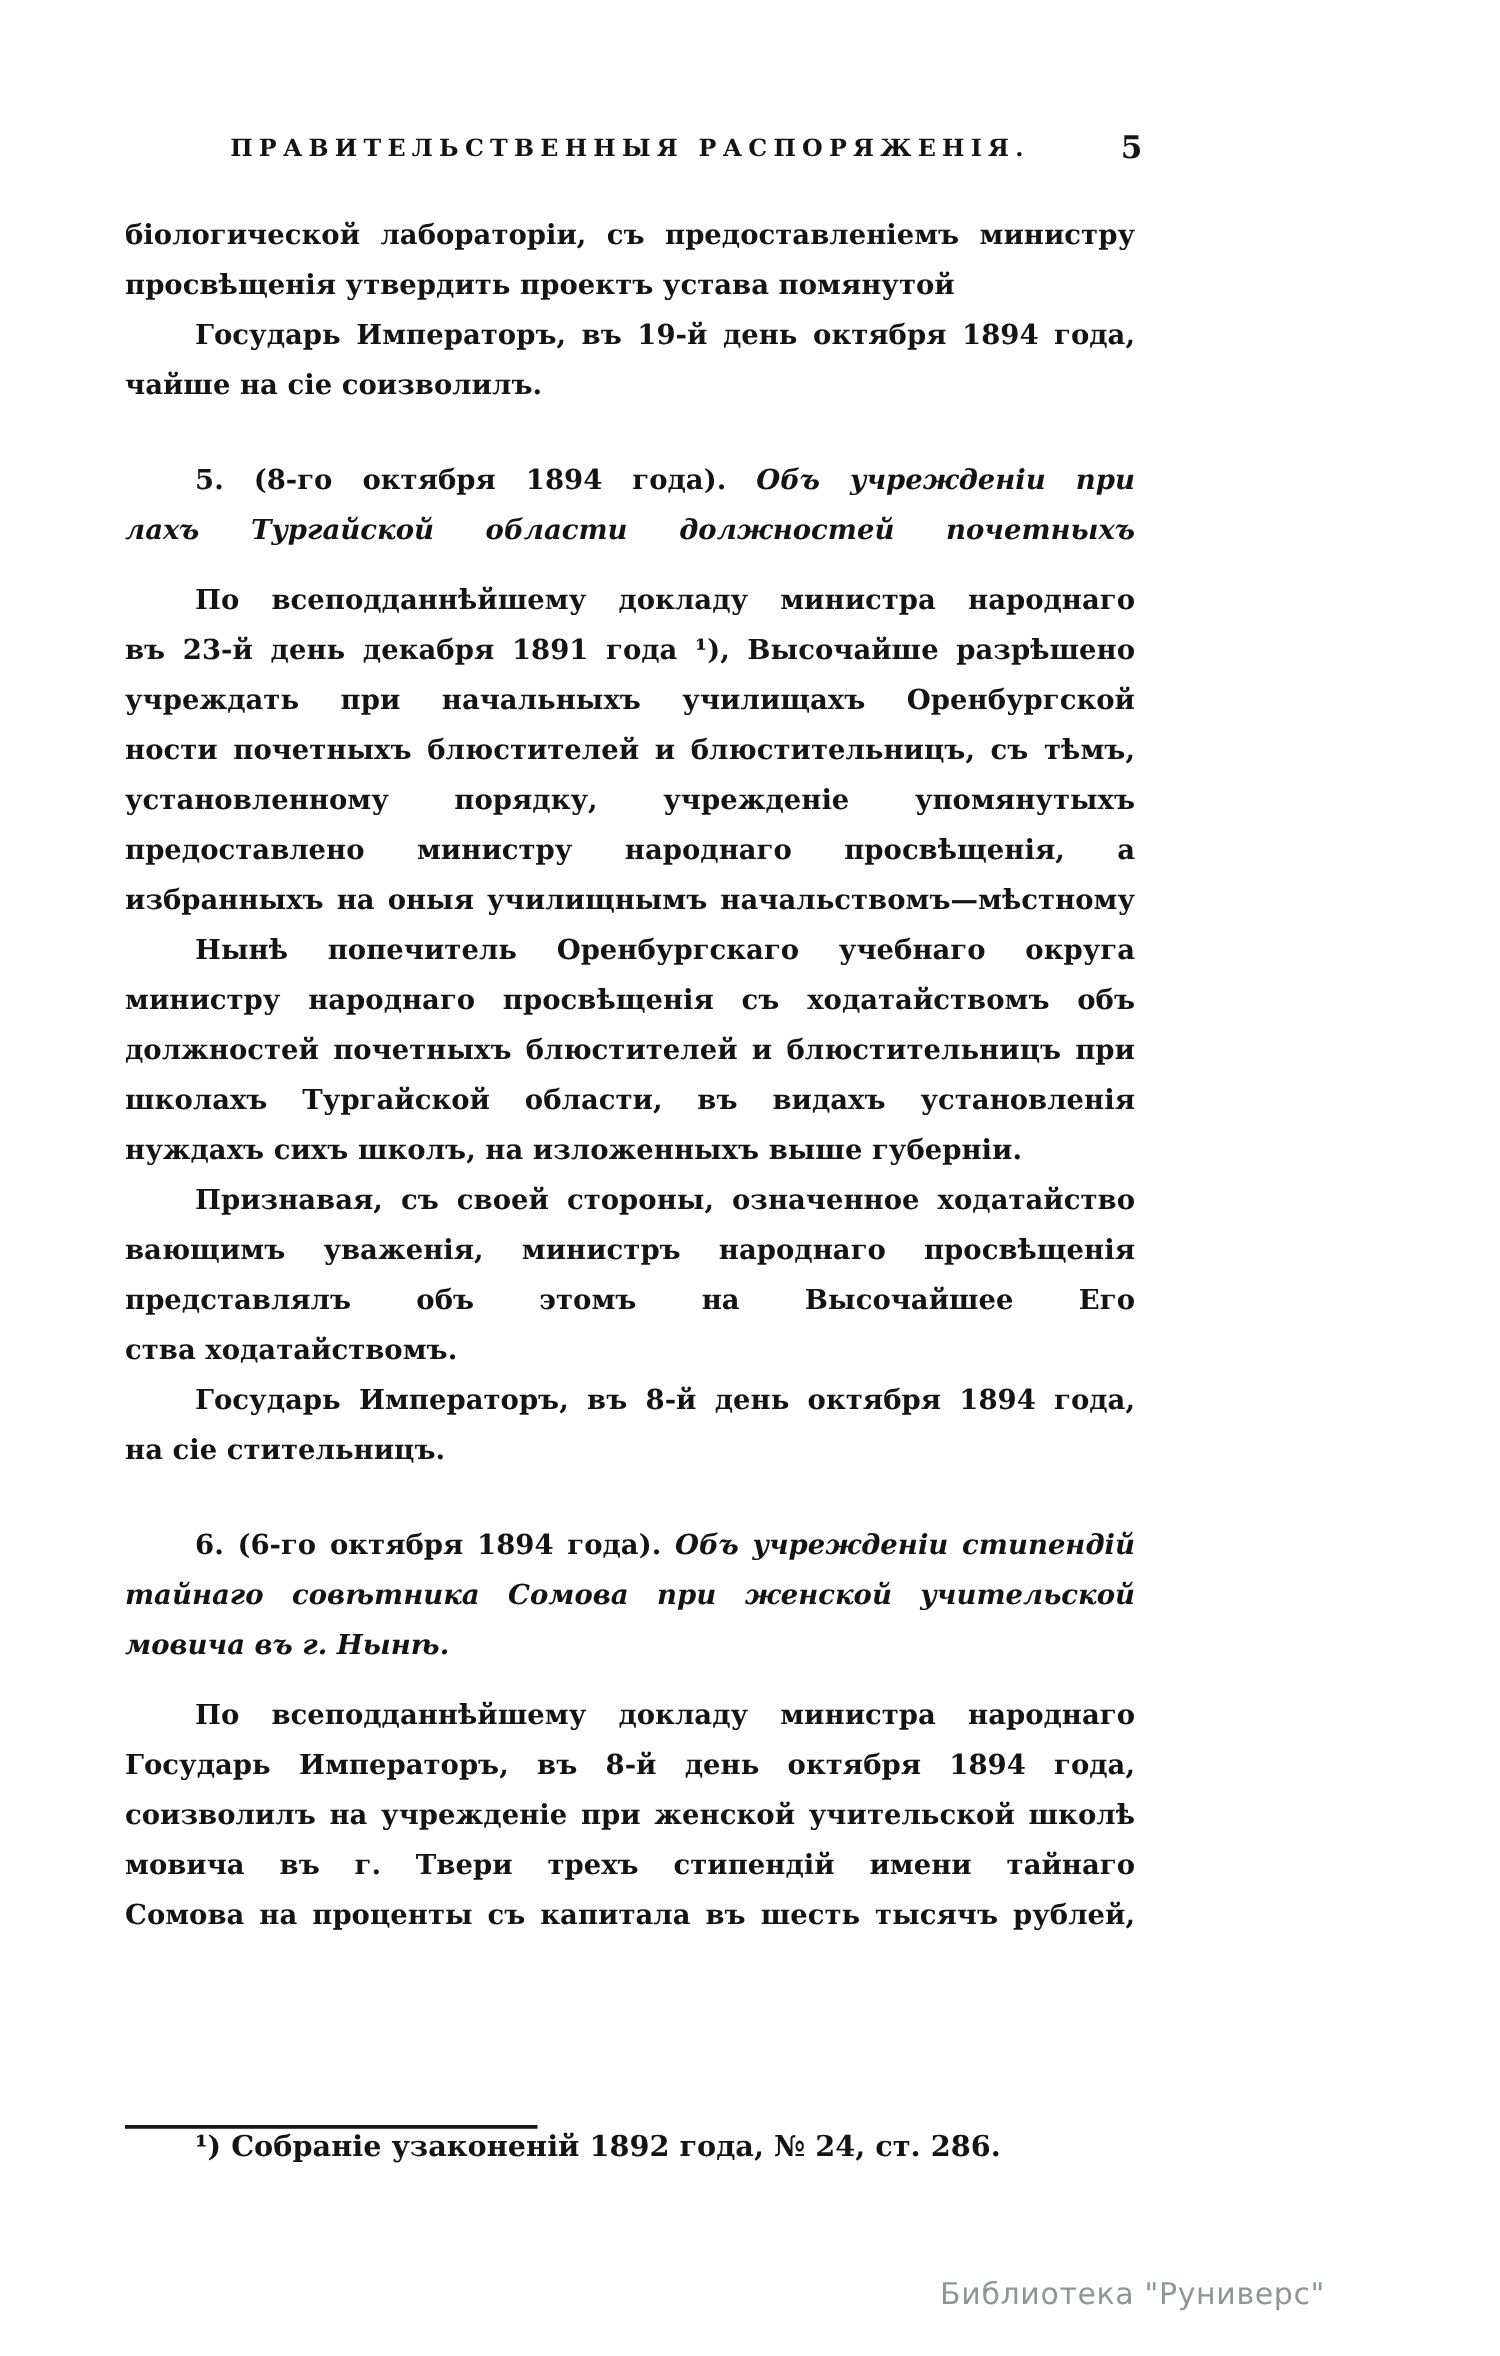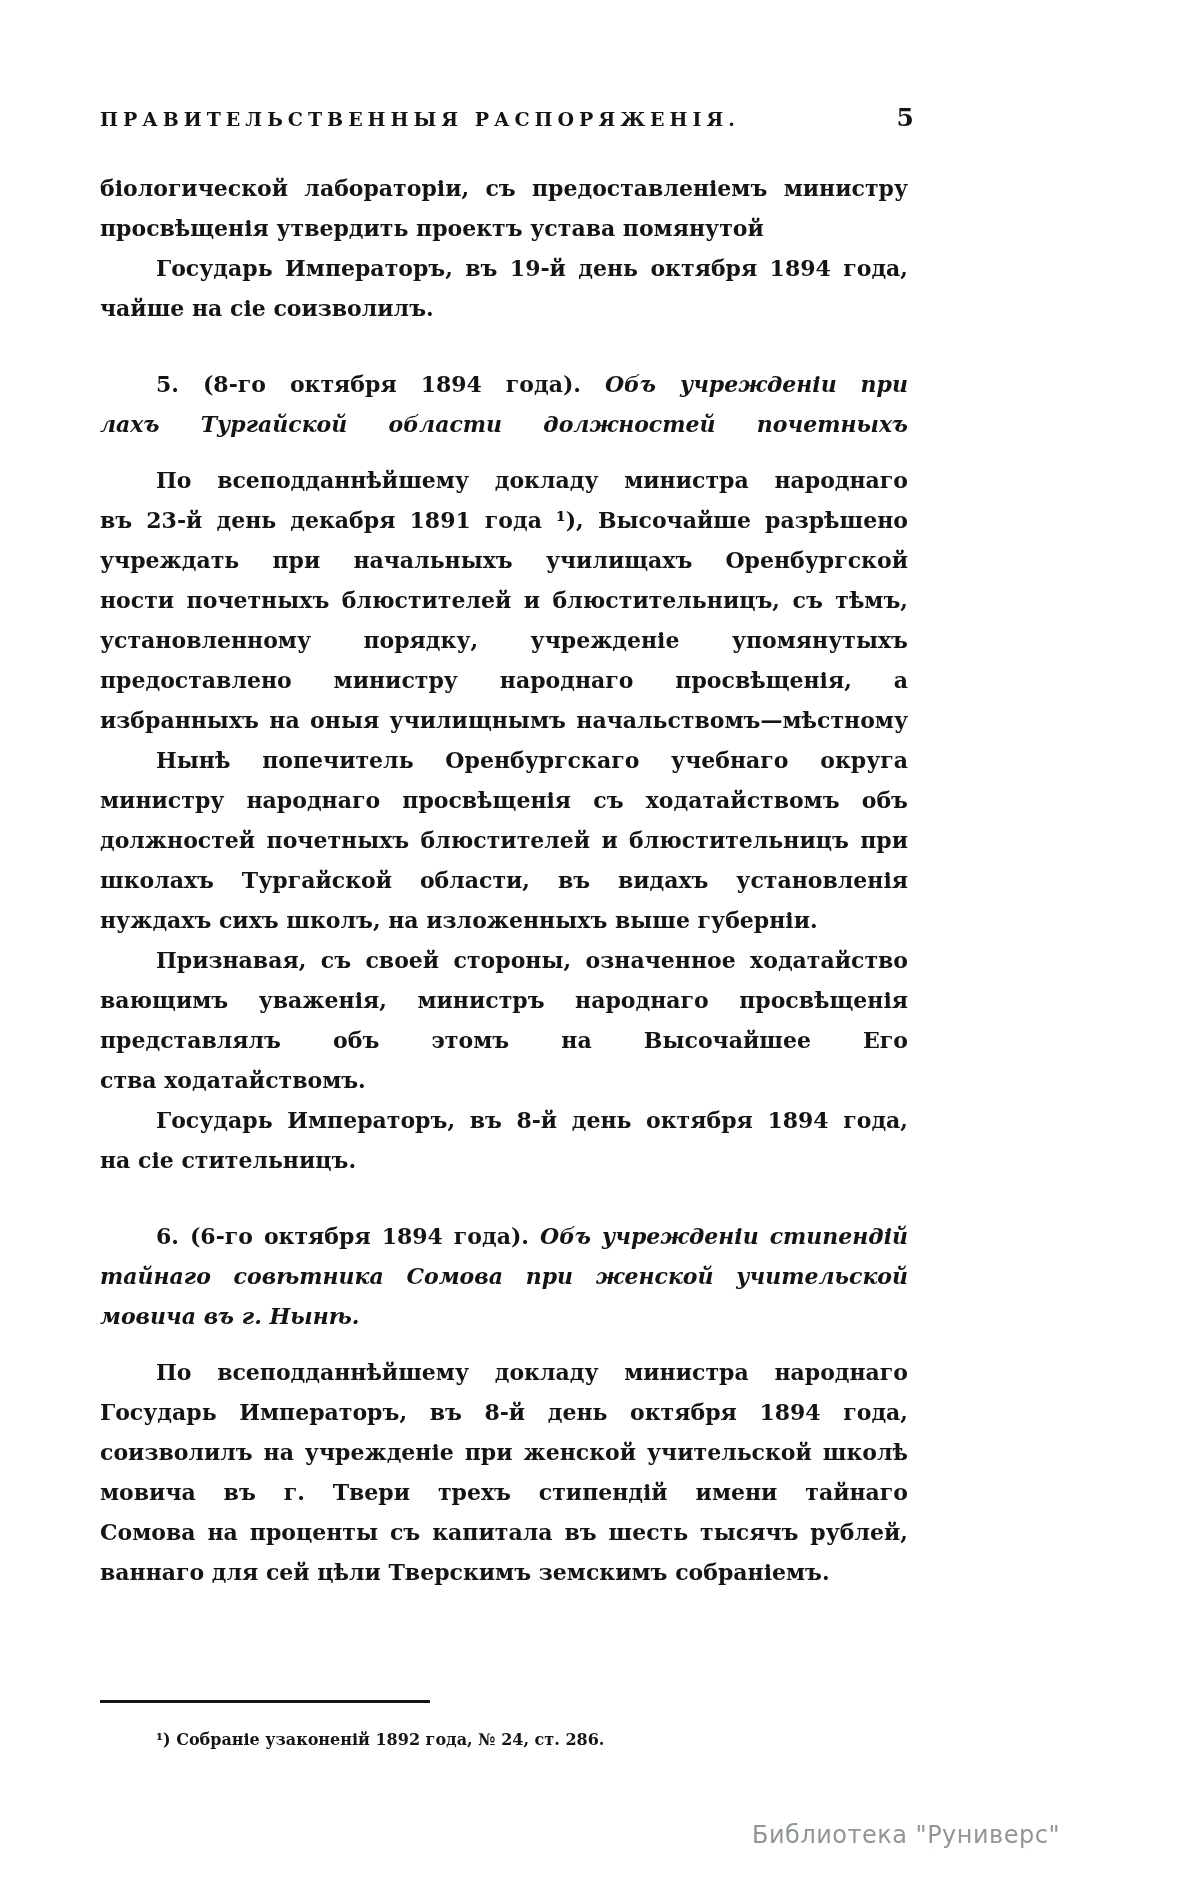--- a/index.html
+++ b/index.html
@@ -10,21 +10,21 @@
     background: #ffffff;
     font-family: "DejaVu Serif", serif;
     color: #141414;
     overflow: hidden;
   }
   .running-header {
     position: absolute;
     top: 108px;
     left: 100px;
     width: 808px;
-    text-align: left;
+    text-align: center;
   }
   .header-title {
     display: inline-block;
     font-size: 19px;
     font-weight: bold;
     letter-spacing: 5px;
     white-space: nowrap;
   }
   .page-number {
     position: absolute;
@@ -59,22 +59,21 @@
     top: 1700px;
     left: 100px;
     width: 808px;
   }
   .footnote-rule {
     width: 330px;
     height: 3px;
     background: #161616;
   }
   .footnote-text {
-    margin-top: 22px;
-    font-size: 16px;
+    font-size: 23px;
     font-weight: bold;
     text-indent: 56px;
     line-height: 30px;
   }
   .watermark {
     position: absolute;
     right: 140px;
     bottom: 36px;
     font-family: "DejaVu Sans", sans-serif;
     font-size: 24px;
@@ -136,21 +135,20 @@
         <div class="line indent"><span class="seg">6. (6-го октября 1894 года). </span><span class="seg italic">Объ учрежденіи стипендій имени</span></div>
         <div class="line"><span class="seg italic">тайнаго совѣтника Сомова при женской учительской школѣ Макси-</span></div>
         <div class="line no-just"><span class="seg italic">мовича въ г. Нынѣ.</span></div>
       </div>
       <div class="block paragraph">
         <div class="line indent"><span class="seg">По всеподданнѣйшему докладу министра народнаго просвѣщенія,</span></div>
         <div class="line"><span class="seg">Государь Императоръ, въ 8-й день октября 1894 года, Высочайше</span></div>
         <div class="line"><span class="seg">соизволилъ на учрежденіе при женской учительской школѣ Макси-</span></div>
         <div class="line"><span class="seg">мовича въ г. Твери трехъ стипендій имени тайнаго совѣтника А. Н.</span></div>
         <div class="line"><span class="seg">Сомова на проценты съ капитала въ шесть тысячъ рублей, ассигно-</span></div>
-        <div class="line no-just"><span class="seg">ваннаго для сей цѣли Тверскимъ земскимъ собраніемъ.</span></div>
       </div>
     </div>
 
   <div class="footnote-area">
     <div class="footnote-rule"></div>
     <div class="footnote-text">¹) Собраніе узаконеній 1892 года, № 24, ст. 286.</div>
   </div>
 
   <div class="watermark">Библиотека "Руниверс"</div>
 

